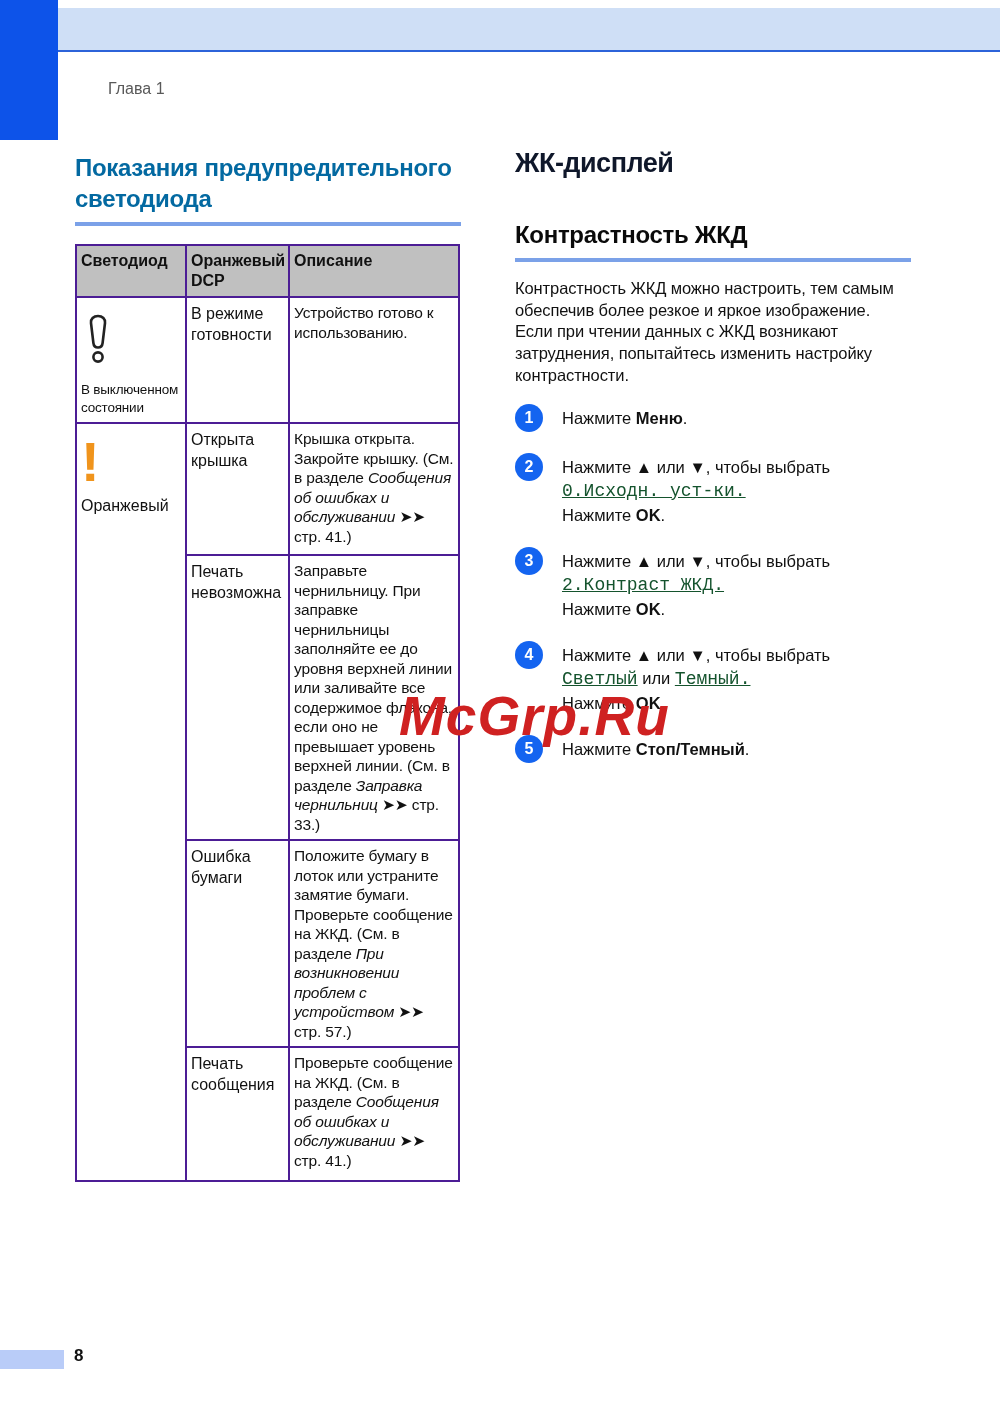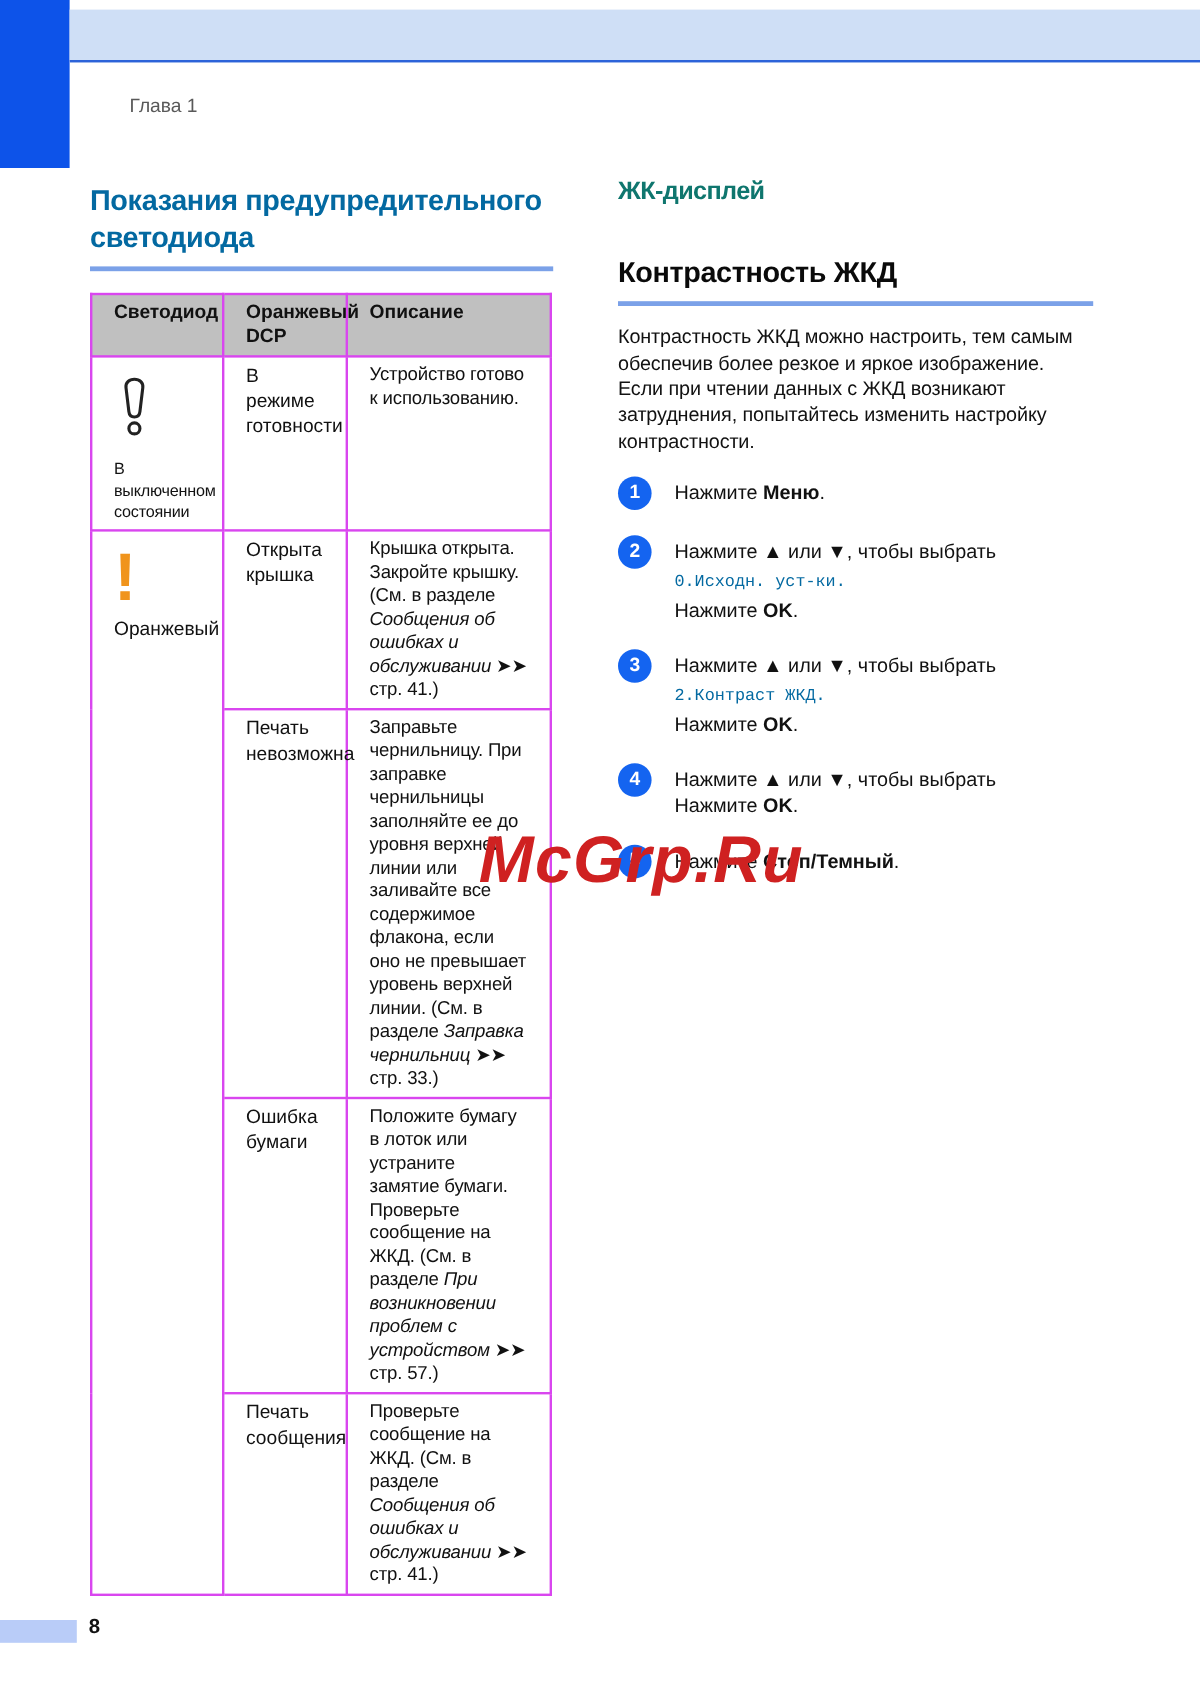--- a/index.html
+++ b/index.html
@@ -12,45 +12,45 @@
   .corner-square { position:absolute; left:0; top:0; width:58px; height:140px; background:#0d53e9; }
   .top-band { position:absolute; left:58px; top:8px; width:942px; height:44px; background:#cfdff6; border-bottom:2px solid #2c63d9; }
   .chapter { position:absolute; left:108px; top:80px; font-size:16px; color:#595959; }
 
   .left-col { position:absolute; left:75px; top:152px; width:386px; }
   .section-heading { font-size:24px; font-weight:bold; line-height:31px; letter-spacing:-0.3px; color:#0369a1; }
   .heading-rule { height:4px; background:#7ba1e8; margin-top:8px; }
   .body-text { margin-top:16px; font-size:16px; line-height:21.5px; letter-spacing:-0.1px; }
 
   table.led-table { border-collapse:collapse; width:383px; margin-top:18px; table-layout:fixed; }
-  .led-table th, .led-table td { border:2px solid #d946ef; vertical-align:top; padding:5px 18px; text-align:left; }
+  .led-table th, .led-table td { border:2px solid #4c1d95; vertical-align:top; padding:5px 4px; text-align:left; }
   .led-table th { background:#c0c0c0; font-size:16px; line-height:20px; font-weight:bold; }
   .col-led { width:110px; } .col-state { width:103px; } .col-desc { width:170px; }
   .state-cell { font-size:16px; line-height:21px; }
   .desc-cell { font-size:15.5px; line-height:19.5px; letter-spacing:-0.15px; }
   .desc-cell i { font-style:italic; }
   .led-cell { text-align:center; }
   .led-off-icon { display:inline-block; margin-top:10px; }
   .led-caption { font-size:13.5px; line-height:18px; margin-top:12px; letter-spacing:-0.2px; }
   .orange-mark { color:#f0941c; font-size:56px; font-weight:bold; line-height:50px; margin-top:8px; font-family:"Liberation Sans",sans-serif; }
   .orange-caption { font-size:16px; margin-top:10px; }
 
   .right-col { position:absolute; left:515px; top:148px; width:396px; }
-  .main-title { font-size:21px; font-weight:bold; letter-spacing:-0.5px; color:#0f766e; }
+  .main-title { font-size:27px; font-weight:bold; letter-spacing:-0.5px; color:#0f172a; }
   .sub-title { margin-top:42px; font-size:24px; font-weight:bold; letter-spacing:-0.3px; color:#0a0a0a; }
   .right-col .heading-rule { margin-top:9px; }
   .right-col .body-text { font-size:16.5px; line-height:21.7px; }
 
   .steps { margin-top:17px; }
   .step { display:flex; margin-bottom:21px; }
   .step-badge { flex:none; width:28px; height:28px; border-radius:50%; background:#1464f0; color:#fff;
                 font-size:16px; font-weight:bold; display:flex; align-items:center; justify-content:center; }
   .step-body { margin-left:19px; padding-top:3px; }
   .step-line { font-size:16.5px; line-height:22px; }
-  .mono { font-family:"Liberation Mono","DejaVu Sans Mono",monospace; font-size:14px; color:#0369a1; }
+  .mono { font-family:"Liberation Mono","DejaVu Sans Mono",monospace; font-size:18px; color:#14532d;text-decoration:underline; }
   .mono-line { line-height:25px; }
 
   .watermark { position:absolute; left:399px; top:684px; font-size:55px; font-weight:bold; font-style:italic;
                color:#cf2121; letter-spacing:1px; z-index:5; }
 
   .footer-bar { position:absolute; left:0; top:1350px; width:64px; height:19px; background:#b9ccf8; }
   .page-number { position:absolute; left:74px; top:1346px; font-size:17px; font-weight:bold; }
 </style>
 </head>
 <body>
@@ -154,20 +154,21 @@
           <p class="step-line">Нажмите ▲ или ▼, чтобы выбрать</p>
           <p class="step-line mono-line"><span class="mono">2.Контраст ЖКД.</span></p>
           <p class="step-line"><span>Нажмите </span><b>OK</b><span>.</span></p>
         </div>
       </div>
 
       <div class="step">
         <div class="step-badge">4</div>
         <div class="step-body">
           <p class="step-line">Нажмите ▲ или ▼, чтобы выбрать</p>
+          <p class="step-line mono-line"><span class="mono">Светлый</span><span> или </span><span class="mono">Темный.</span></p>
           <p class="step-line"><span>Нажмите </span><b>OK</b><span>.</span></p>
         </div>
       </div>
 
       <div class="step">
         <div class="step-badge">5</div>
         <div class="step-body">
           <p class="step-line"><span>Нажмите </span><b>Стоп/Темный</b><span>.</span></p>
         </div>
       </div>

